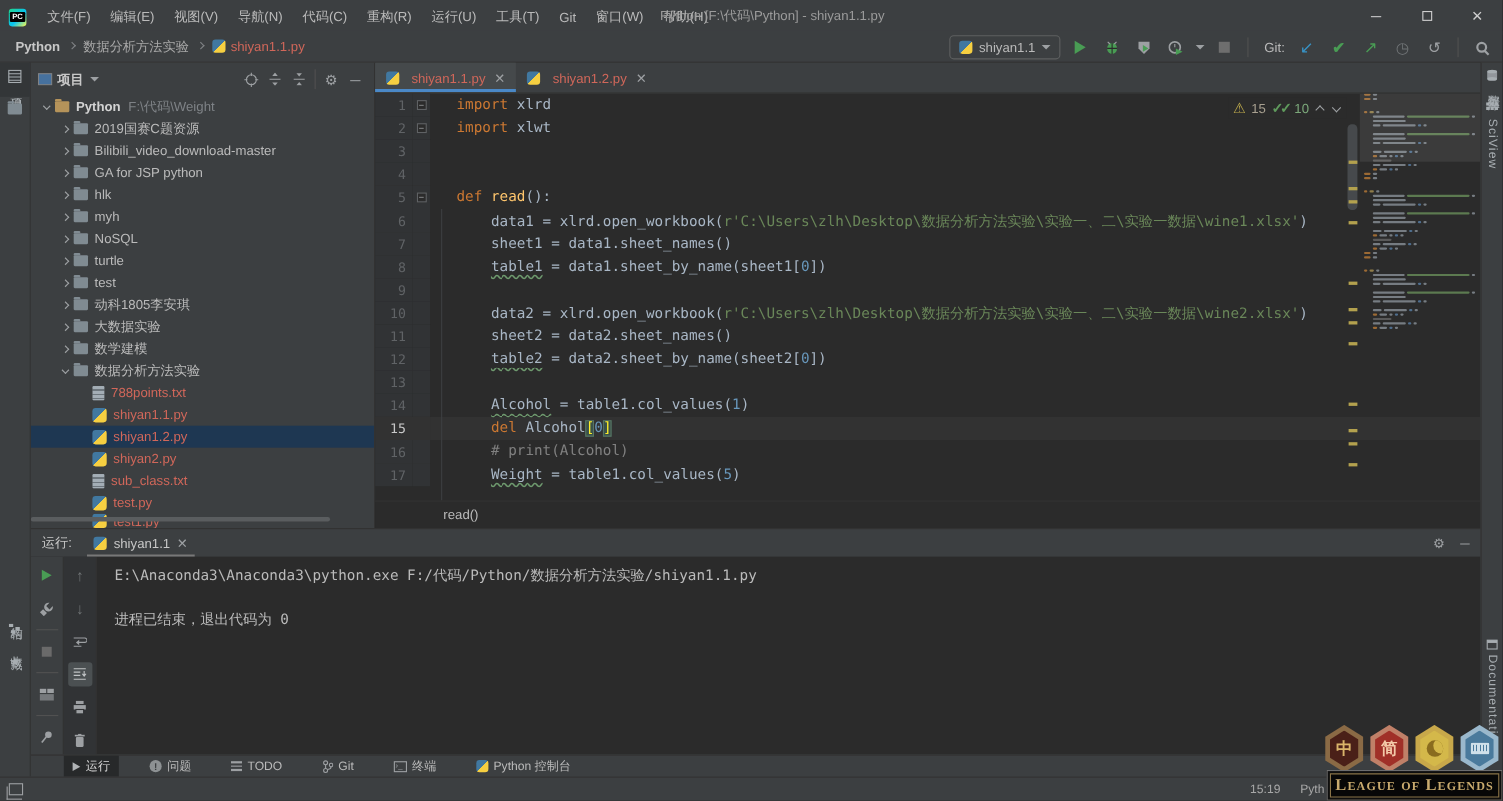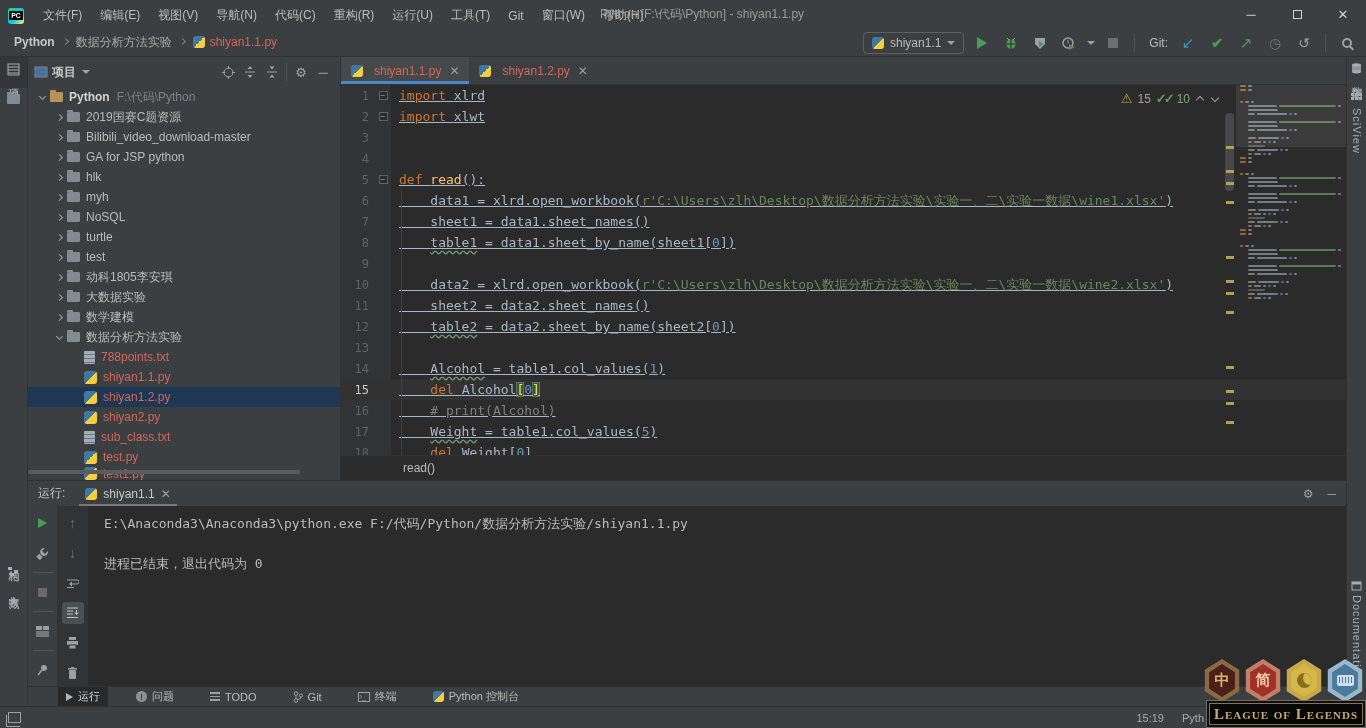--- a/index.html
+++ b/index.html
@@ -94,21 +94,21 @@
   .code-wrap { height:370px; position:relative; overflow:hidden; }
   .code-scroll { position:absolute; inset:0; font-family:"DejaVu Sans Mono", monospace; font-size:13px; }
   .cl { height:21px; display:flex; align-items:center; }
   .cl.cur { background:#323232; }
   .gnum { width:34px; text-align:right; padding-right:6px; color:#606366; font-size:12px; flex:none;
           background:#313335; height:100%; display:flex; align-items:center; justify-content:flex-end; }
   .cl.cur .gnum { color:#c8c8c8; background:#323232; }
   .gfold { width:16px; flex:none; background:#313335; height:100%; display:flex; align-items:center; justify-content:center; }
   .cl.cur .gfold { background:#323232; }
   .fold-box { width:9px; height:9px; border:1px solid #5f6265; color:#9da0a3; font-size:8px; line-height:7px; text-align:center; background:#2b2b2b; }
-  .code-text { white-space:pre; margin-left:8px; color:#a9b7c6;text-decoration:underline; }
+  .code-text { white-space:pre; margin-left:24px; color:#a9b7c6; }
   .tok-kw{color:#cc7832} .tok-fn{color:#ffc66d} .tok-st{color:#6a8759} .tok-nu{color:#6897bb}
   .tok-cm{color:#808080} .tok-pl{color:#a9b7c6}
   .tok-ty{color:#a9b7c6; text-decoration:underline wavy #6e9a6e; text-underline-offset:3px;}
   .tok-br{color:#ffef28; background:#3a514a; box-shadow:inset 0 0 0 1px #587563;}
   .indent-guide { position:absolute; left:60px; top:105px; bottom:0; width:1px; background:#3c3f41; }
   .inspect { position:absolute; top:4px; right:122px; display:flex; align-items:center; gap:5px;
              color:#a8a090; font-size:12px; background:rgba(43,43,43,.85); padding:2px 4px; }
   .warn-tri { color:#b9a64b; font-size:13px; }
   .typo-ic { color:#5f9a5c; font-size:13px; font-weight:bold; letter-spacing:-3px; }
   .insp-n1 { color:#a8a090; } .insp-n2 { color:#7ba87a; }
@@ -339,21 +339,21 @@
             <span class="phic">⚙</span>
             <span class="phic">─</span>
           </div>
           <div class="tree" id="tree">
               <div class="tree-row" style="padding-left: 6px;">
                 <span class="chev open">
                   <i></i>
                 </span>
                 <span class="ic-folder root"></span>
                 <span class="lab-root">Python</span>
-                <span class="lab-suffix">F:\代码\Python</span>
+                <span class="lab-suffix">F:\代码\Weight</span>
               </div>
               <div class="tree-row" style="padding-left: 23px;">
                 <span class="chev closed">
                   <i></i>
                 </span>
                 <span class="ic-folder"></span>
                 <span>2019国赛C题资源</span>
               </div>
               <div class="tree-row" style="padding-left: 23px;">
                 <span class="chev closed">
@@ -569,25 +569,20 @@
                 </div>
                 <div class="cl">
                   <span class="gnum">16</span>
                   <span class="gfold"></span>
                   <span class="code-text"><span class="tok-pl">    </span><span class="tok-cm"># print(Alcohol)</span></span>
                 </div>
                 <div class="cl">
                   <span class="gnum">17</span>
                   <span class="gfold"></span>
                   <span class="code-text"><span class="tok-pl">    </span><span class="tok-ty">Weight</span><span class="tok-pl"> = table1.col_values(</span><span class="tok-nu">5</span><span class="tok-pl">)</span></span>
-                </div>
-                <div class="cl">
-                  <span class="gnum">18</span>
-                  <span class="gfold"></span>
-                  <span class="code-text"><span class="tok-pl">    </span><span class="tok-kw">del </span><span class="tok-pl">Weight[</span><span class="tok-nu">0</span><span class="tok-pl">]</span></span>
                 </div>
               </div>
             <div class="indent-guide"></div>
             <div class="inspect">
               <span class="warn-tri">⚠</span>
               <span class="insp-n1">15</span>
               <span class="typo-ic">✓✓</span>
               <span class="insp-n2">10</span>
               <span class="chev-up"></span>
               <span class="chev-down"></span>

